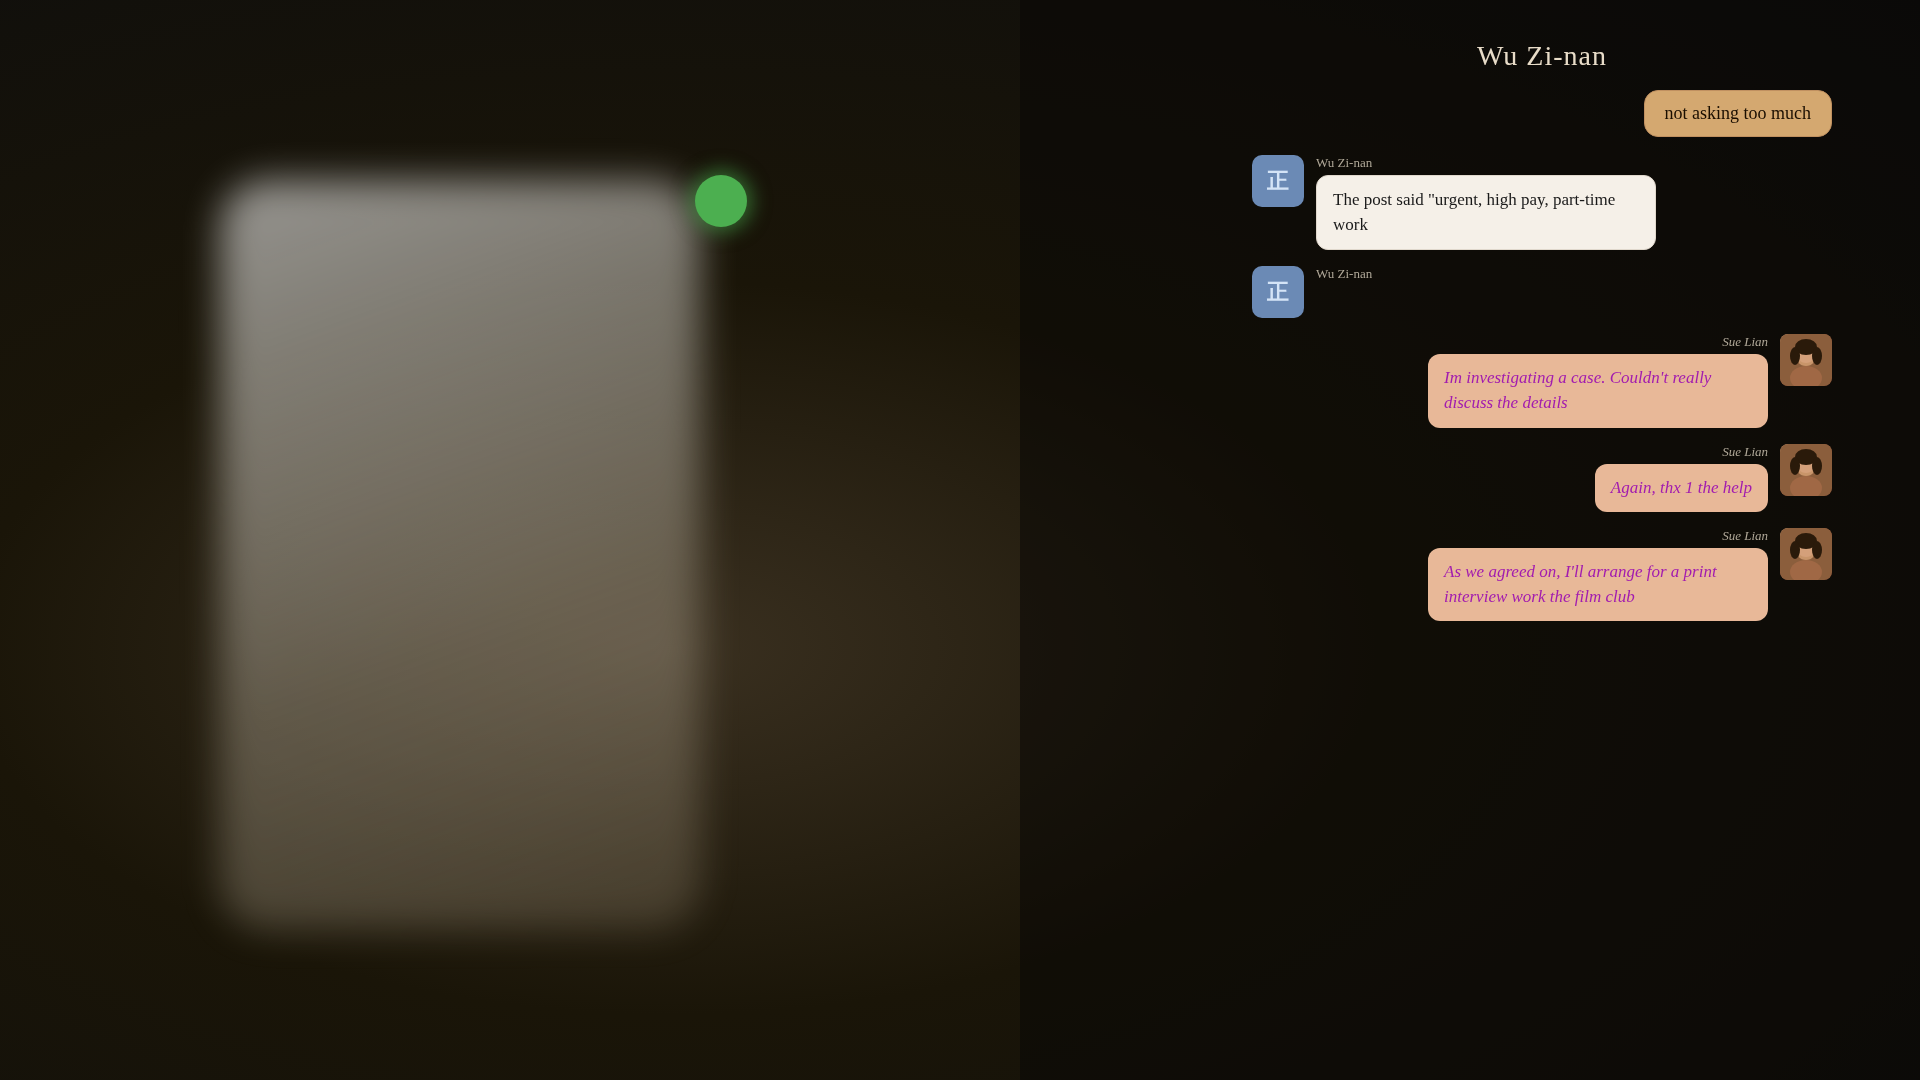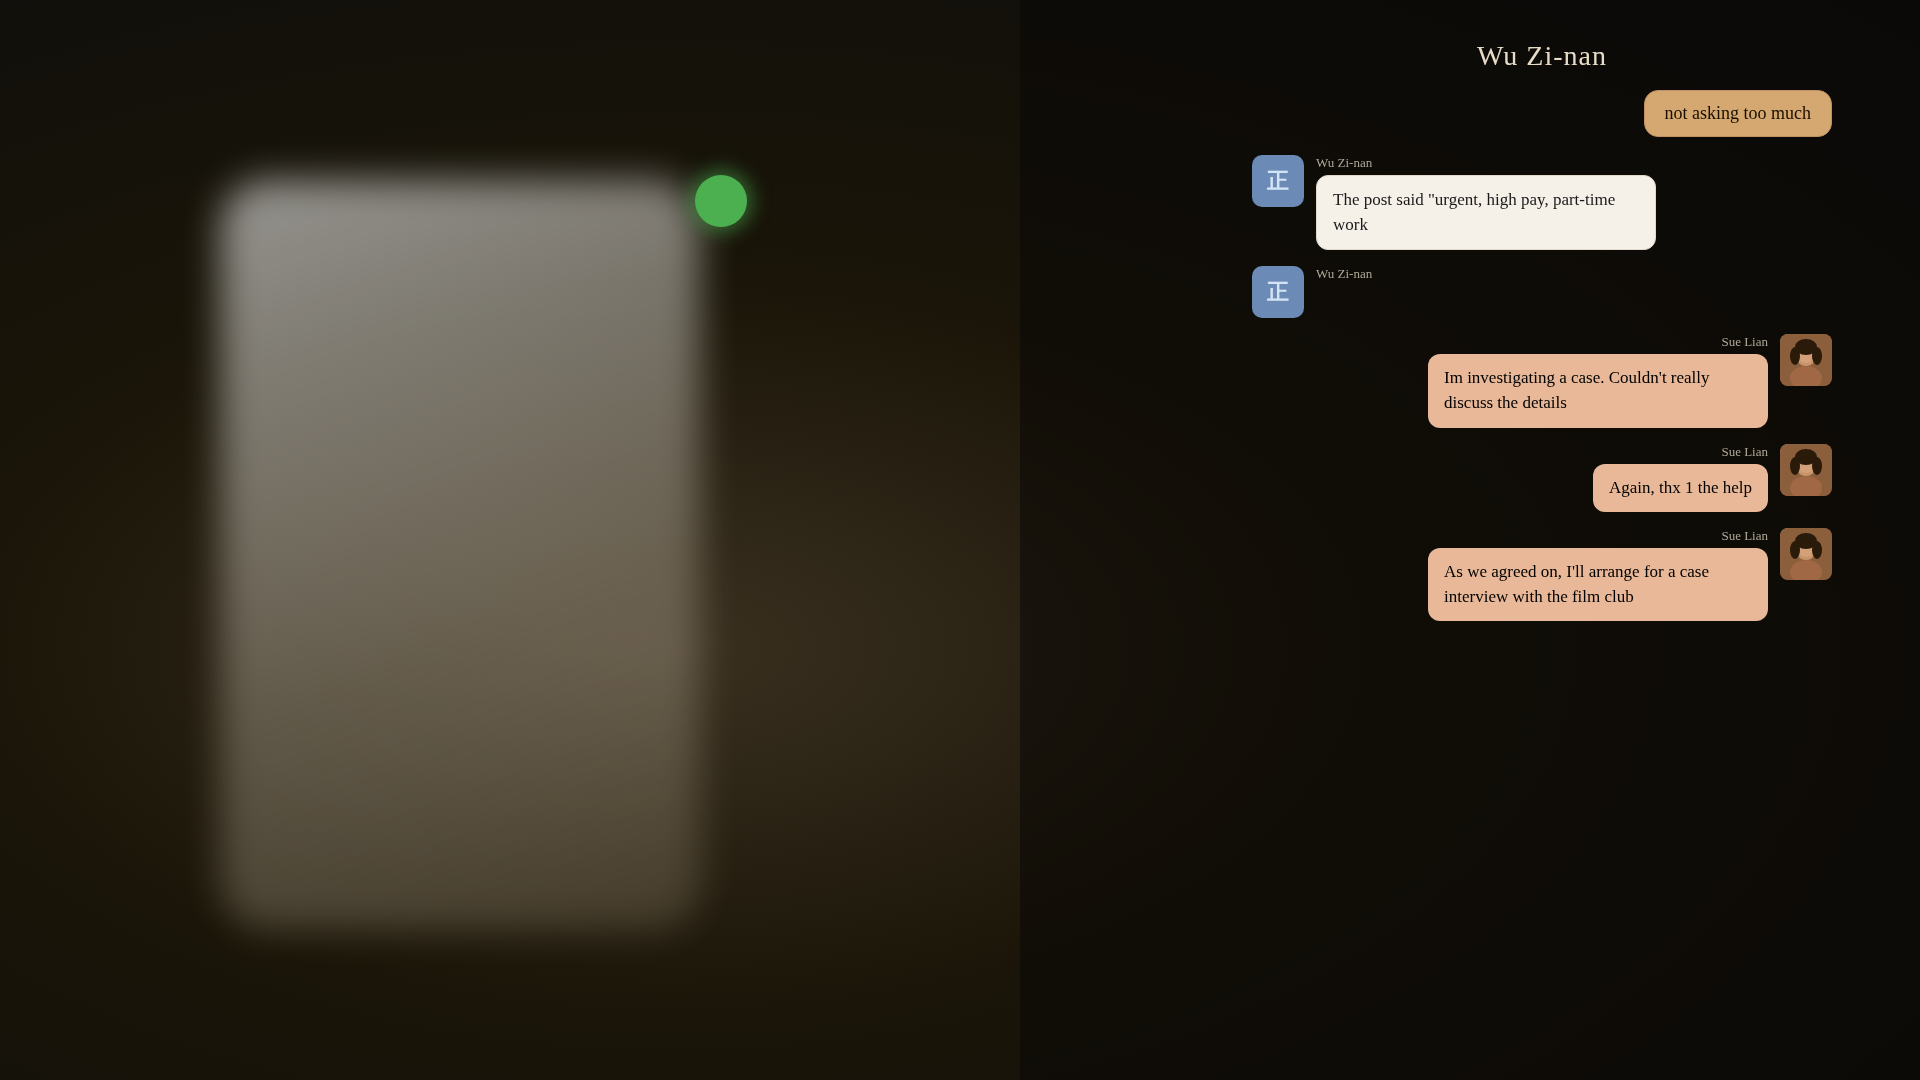--- a/index.html
+++ b/index.html
@@ -89,20 +89,21 @@
     }
 
     .msg-row.them {
       flex-direction: row;
       justify-content: flex-start;
     }
 
     .msg-row.me {
       flex-direction: row-reverse;
       justify-content: flex-start;
+      font-style: italic;
     }
 
     
     .avatar-wu {
       width: 52px;
       height: 52px;
       border-radius: 10px;
       background: #6b8ab5;
       display: flex;
       align-items: center;
@@ -161,21 +162,21 @@
     }
 
     .bubble.them {
       background: #f5f0e8;
       color: #1a1a1a;
       border: 1px solid #e0d8cc;
     }
 
     .bubble.me {
       background: #e8b898;
-      color: #000000;
+      color: #a21caf;
     }
 
     
     .top-bubble-row {
       display: flex;
       flex-direction: row-reverse;
       margin-bottom: 18px;
     }
 
     .top-bubble {
@@ -273,17 +274,17 @@
         <ellipse cx="26" cy="20" rx="11" ry="12" fill="#c8956a"></ellipse>
         <ellipse cx="26" cy="44" rx="16" ry="12" fill="#a06845"></ellipse>
         <ellipse cx="26" cy="18" rx="10" ry="11" fill="#d4a07a"></ellipse>
         <ellipse cx="26" cy="13" rx="11" ry="8" fill="#2a1a0a"></ellipse>
         <ellipse cx="15" cy="22" rx="5" ry="9" fill="#2a1a0a"></ellipse>
         <ellipse cx="37" cy="22" rx="5" ry="9" fill="#2a1a0a"></ellipse>
       </svg>
     </div>
     <div class="msg-block me">
       <span class="sender-name">Sue Lian</span>
-      <div class="bubble me">As we agreed on, I'll arrange for a case interview with the film club</div>
+      <div class="bubble me">As we agreed on, I'll arrange for a print interview work the film club</div>
     </div>
   </div>
 
 </div>
 
 </body></html>

